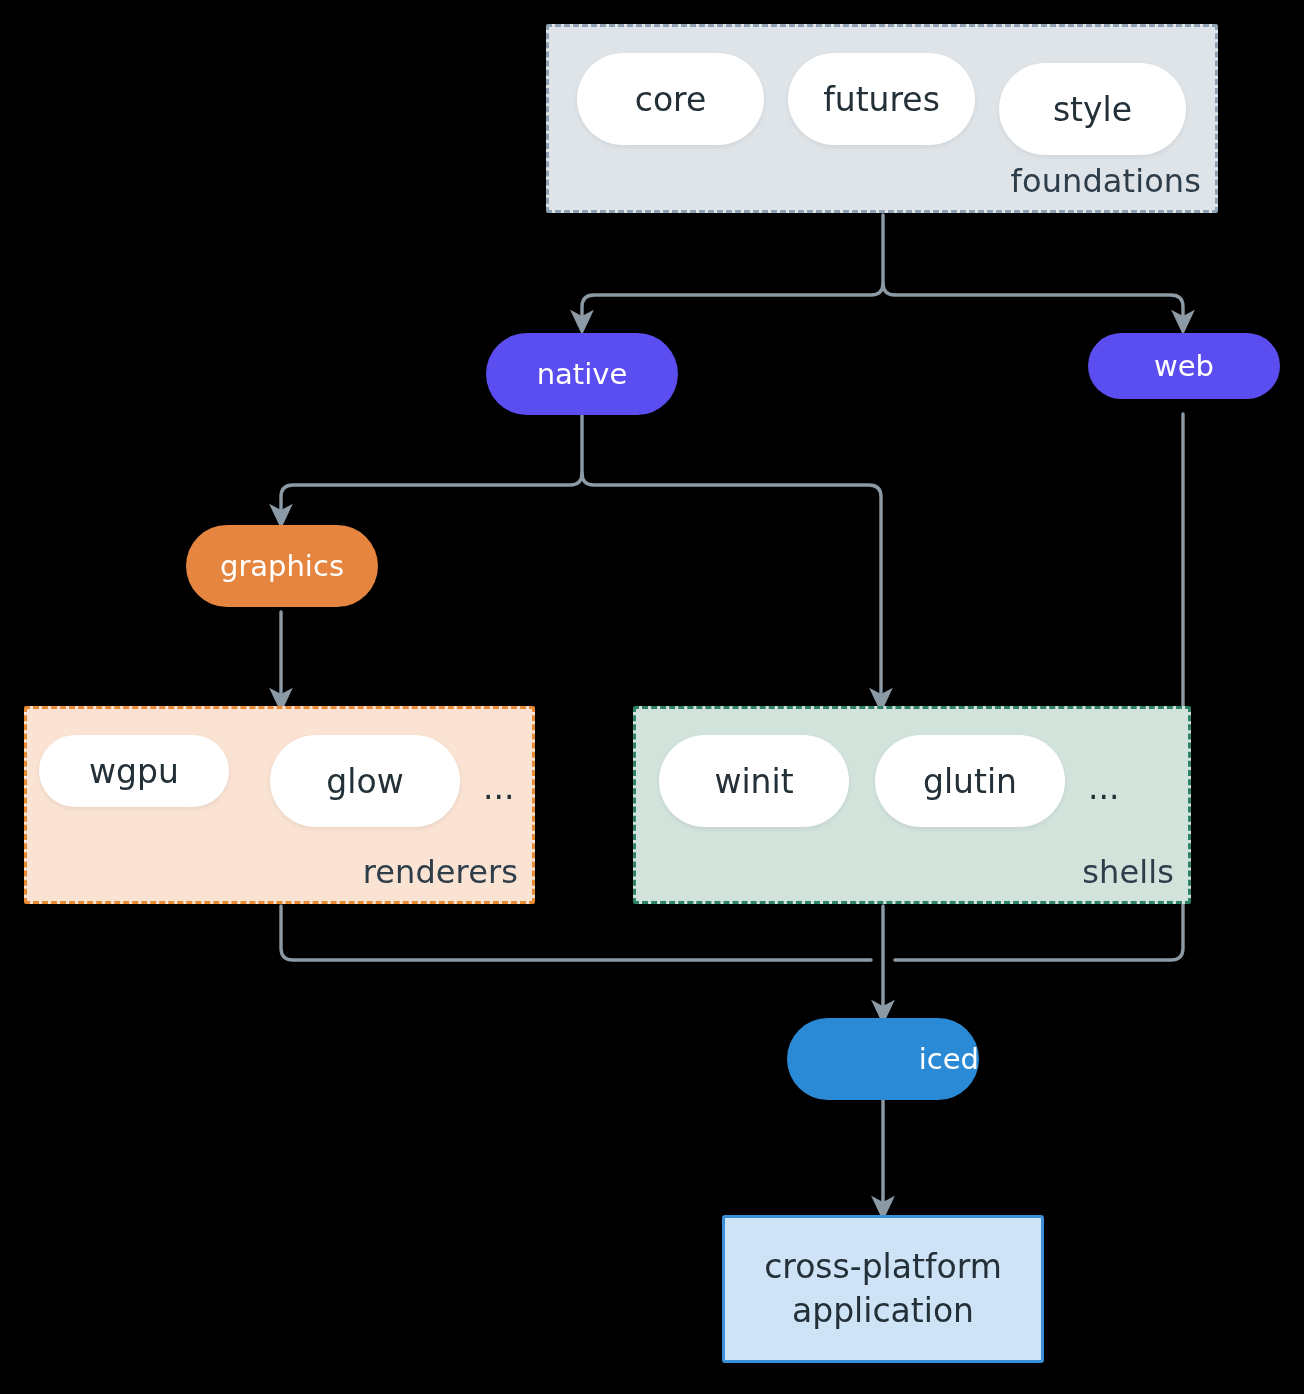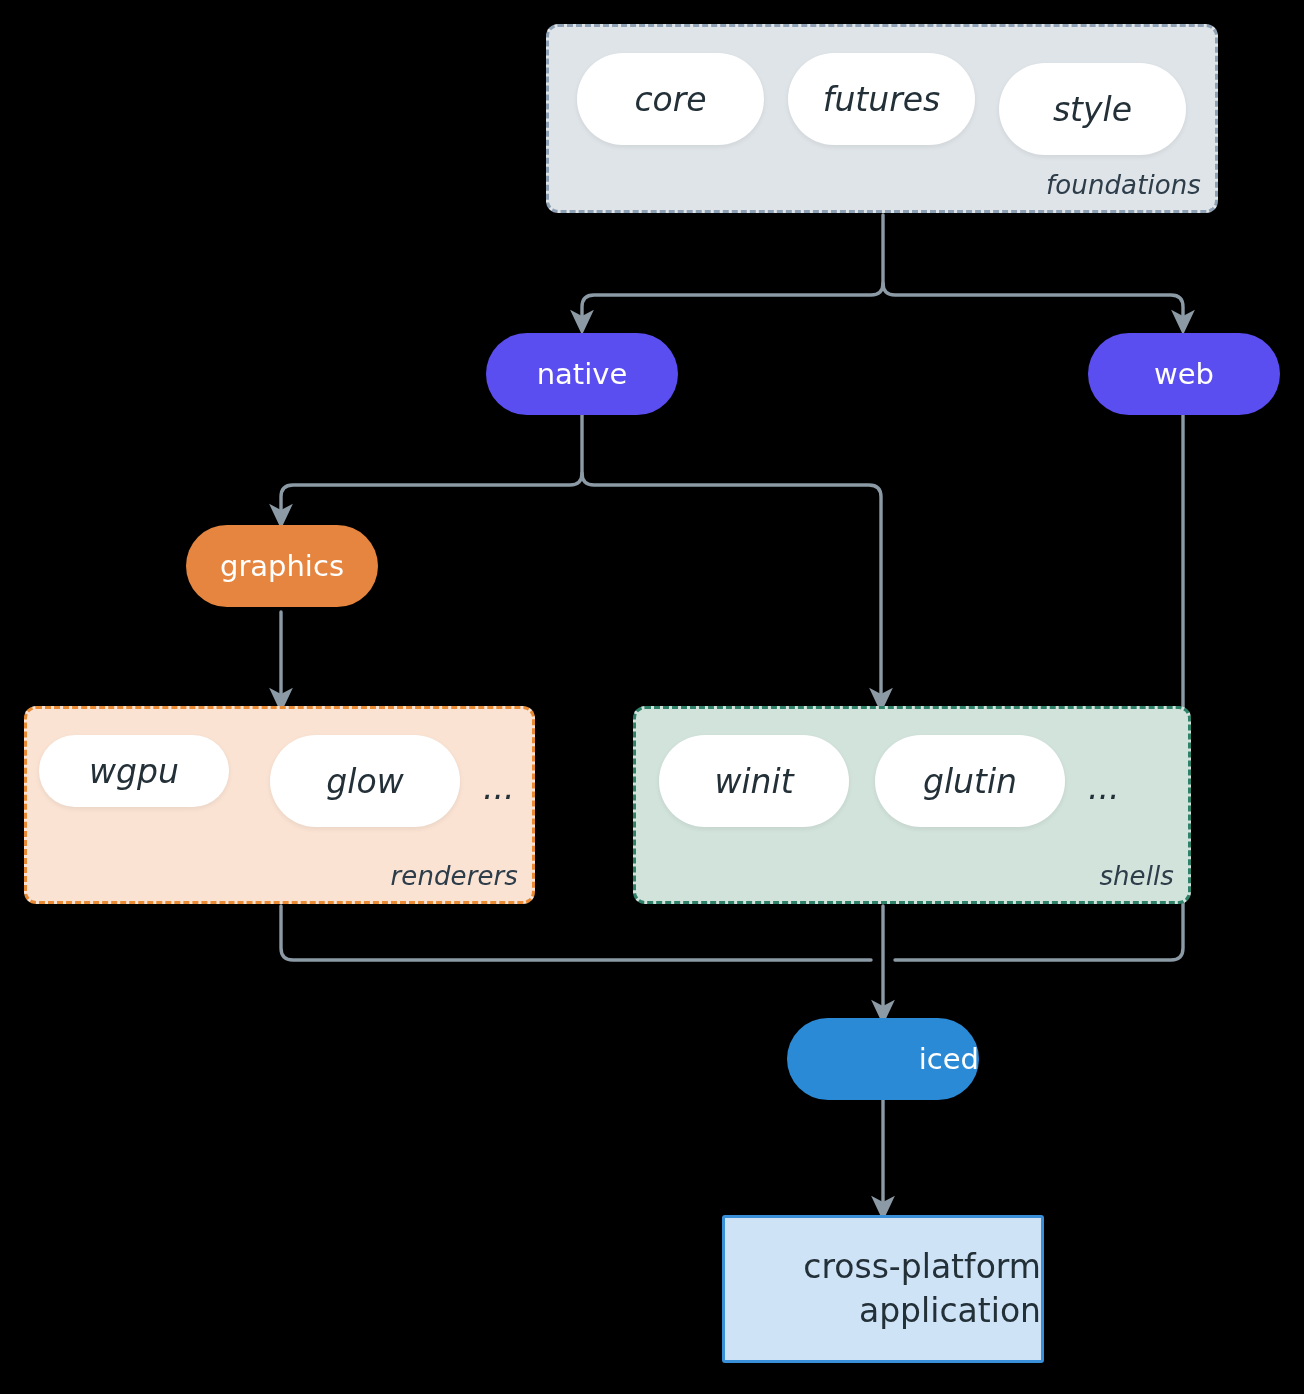--- a/index.html
+++ b/index.html
@@ -21,22 +21,21 @@
     top: 0;
     width: 1304px;
     height: 1394px;
     pointer-events: none;
   }
 
   
   .group {
     position: absolute;
     box-sizing: border-box;
-    border-radius: 12px;
-    font-style: italic;
+    border-radius: 2px;
   }
   .group-foundations {
     left: 546px;
     top: 24px;
     width: 672px;
     height: 189px;
     background: #dfe4e8;
     border: 3px dashed #8fa1b4;
   }
   .group-renderers {
@@ -52,21 +51,21 @@
     top: 706px;
     width: 558px;
     height: 198px;
     background: #d2e3dc;
     border: 3px dashed #2f8169;
   }
   .group-label {
     position: absolute;
     right: 14px;
     bottom: 10px;
-    font-size: 26px;
+    font-size: 32px;
     color: #2e3d4a;
     letter-spacing: 0.1px;
     white-space: nowrap;
   }
 
   
   .subpill {
     position: absolute;
     display: flex;
     align-items: center;
@@ -185,30 +184,30 @@
       <span>glutin</span>
     </div>
     <div class="ellipsis" style="left:452px; top:62px;">...</div>
     <div class="group-label">shells</div>
   </div>
 
   <div class="node node-native" style="left:486px; top:333px; width:192px; height:82px;">
     <span>native</span>
   </div>
 
-  <div class="node node-web" style="left:1088px; top:333px; width:192px; height:82px;">
+  <div class="node node-web" style="left:1088px; top:333px; width:192px; height:66px;">
     <span>web</span>
   </div>
 
   <div class="node node-graphics" style="left:186px; top:525px; width:192px; height:82px;">
     <span>graphics</span>
   </div>
 
   <div class="node node-iced" style="left:787px; top:1018px; width:192px; height:82px;justify-content:flex-end;">
     <span>iced</span>
   </div>
 
-  <div class="terminal" style="left:722px; top:1215px; width:322px; height:148px;align-items:flex-end;">
+  <div class="terminal" style="left:722px; top:1215px; width:322px; height:148px;">
     <span>cross-platform</span>
     <span>application</span>
   </div>
 
 </div>
 
 </body></html>

